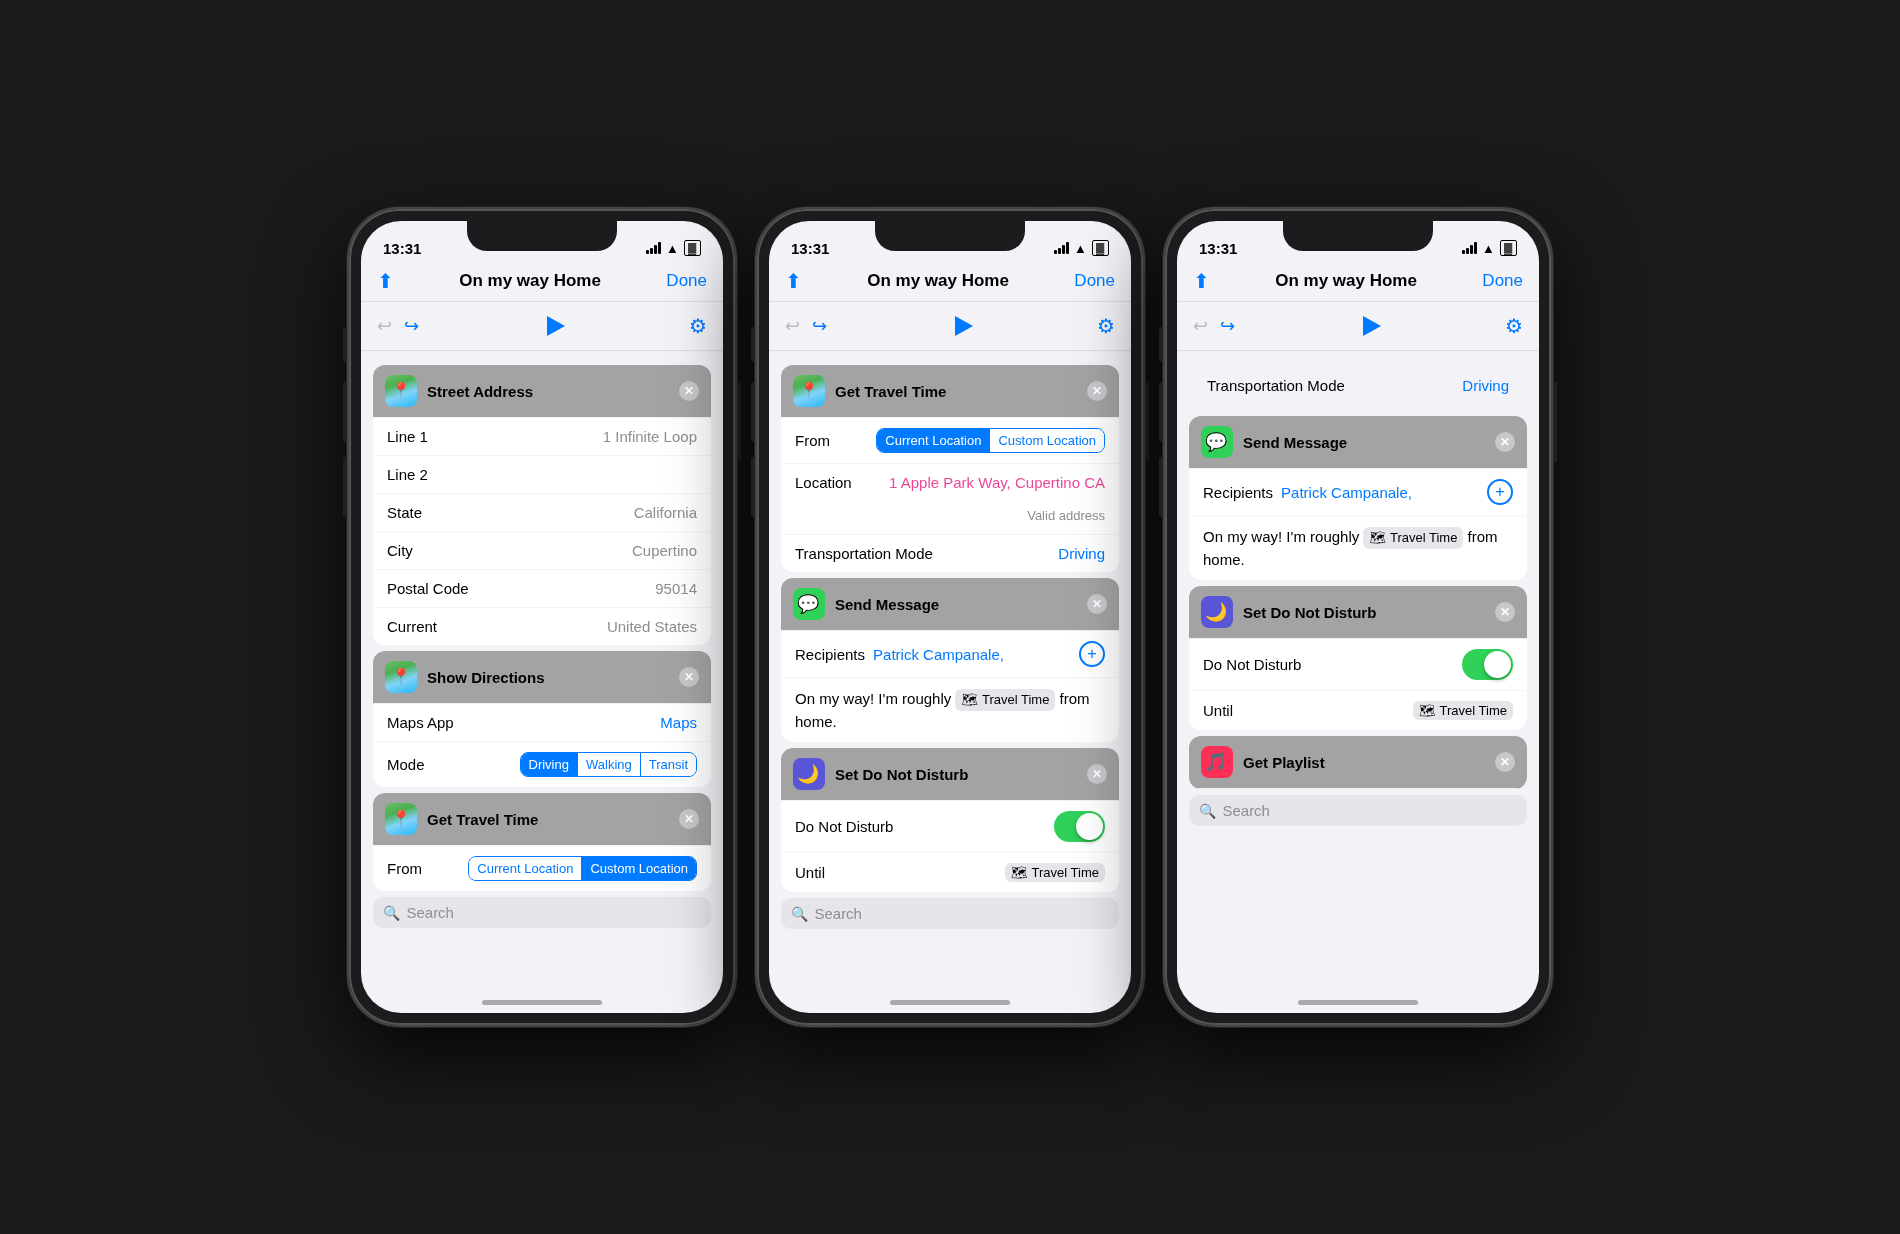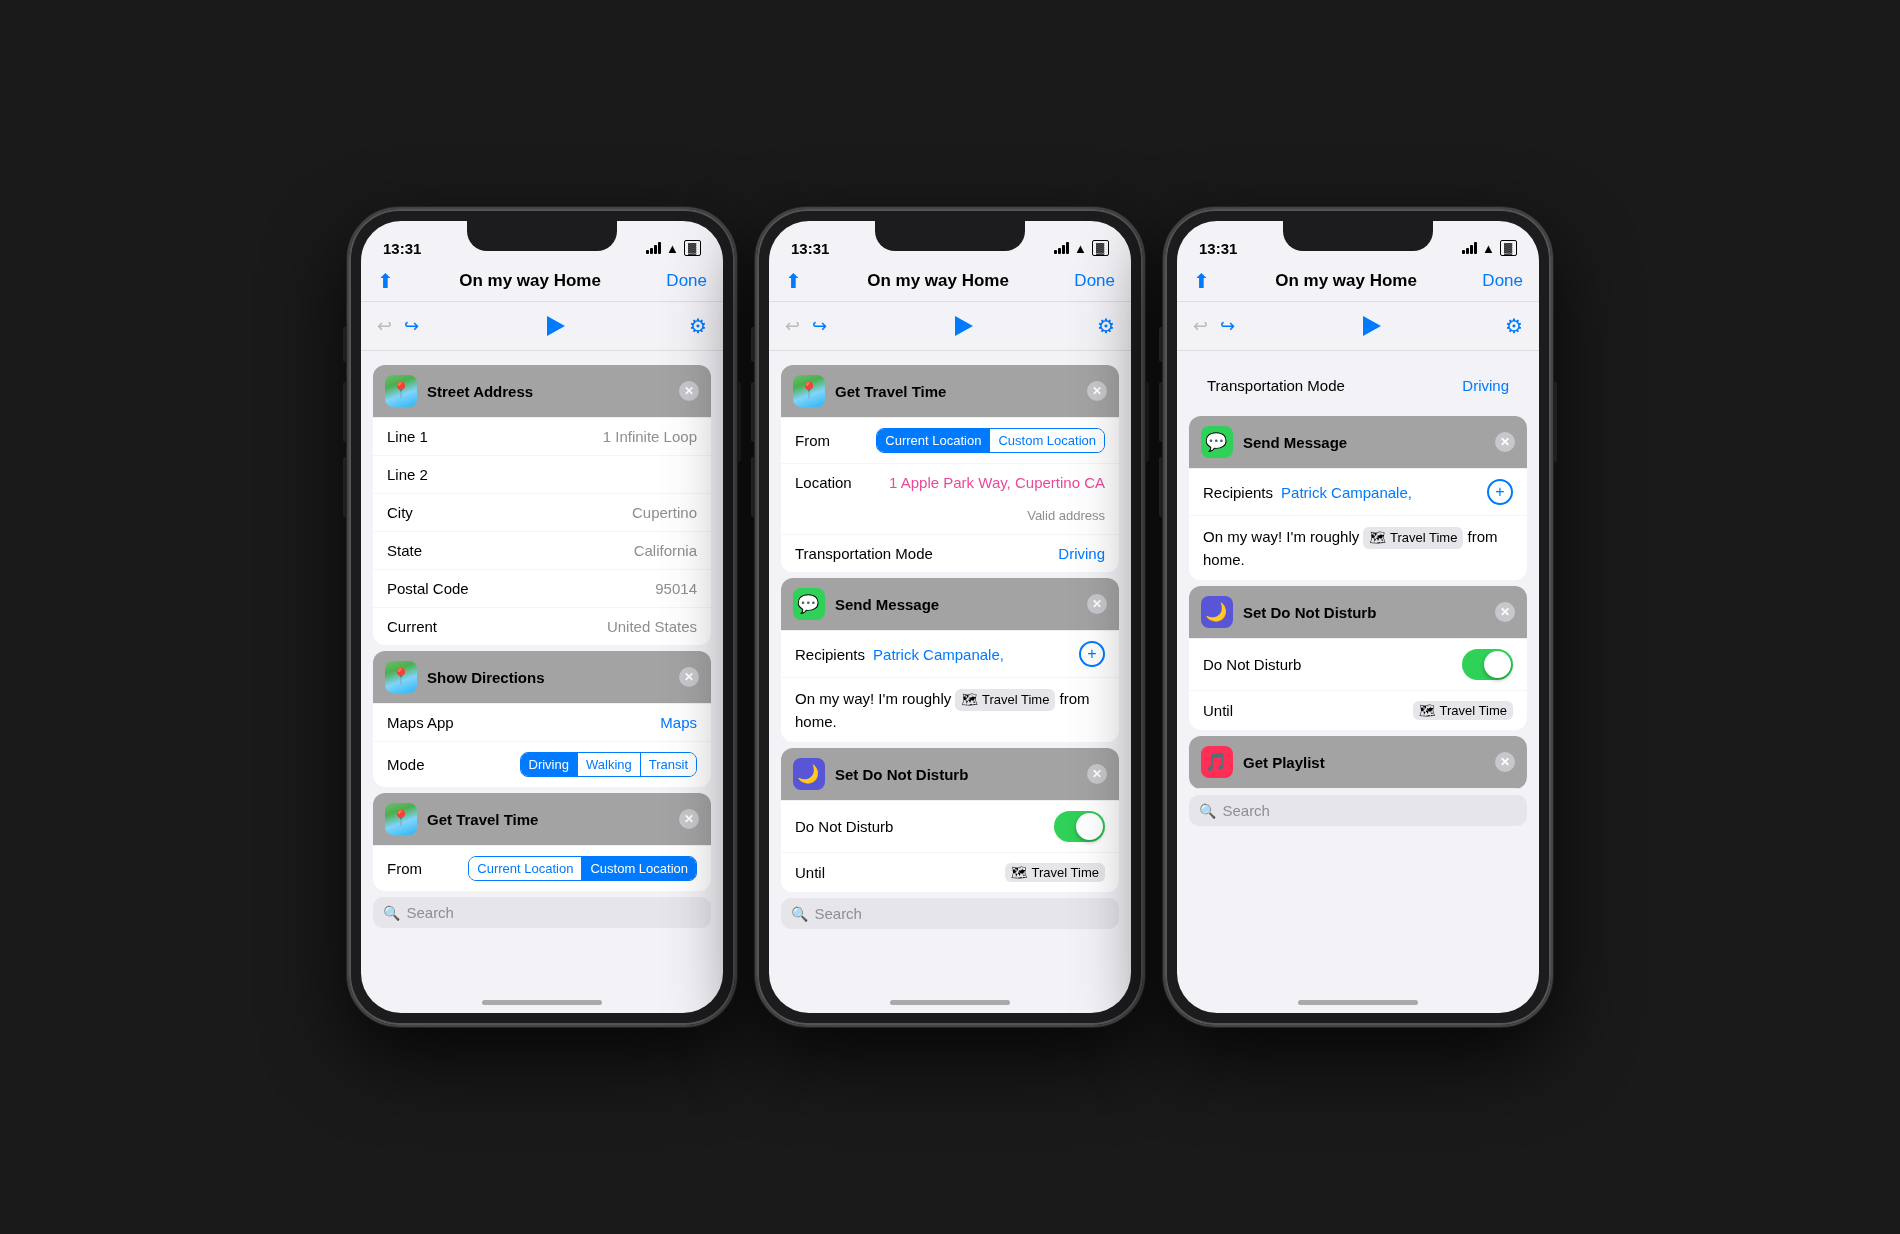--- a/index.html
+++ b/index.html
@@ -471,26 +471,26 @@
           </div>
           <div class="card-row">
             <span class="row-label">Line 1</span>
             <span class="row-value">1 Infinite Loop</span>
           </div>
           <div class="card-row">
             <span class="row-label">Line 2</span>
             <span class="row-value"></span>
           </div>
           <div class="card-row">
+            <span class="row-label">State</span>
+            <span class="row-value">California</span>
+          </div>
+          <div class="card-row">
             <span class="row-label">City</span>
             <span class="row-value">Cupertino</span>
-          </div>
-          <div class="card-row">
-            <span class="row-label">State</span>
-            <span class="row-value">California</span>
           </div>
           <div class="card-row">
             <span class="row-label">Postal Code</span>
             <span class="row-value">95014</span>
           </div>
           <div class="card-row">
             <span class="row-label">Current</span>
             <span class="row-value">United States</span>
           </div>
         </div>

